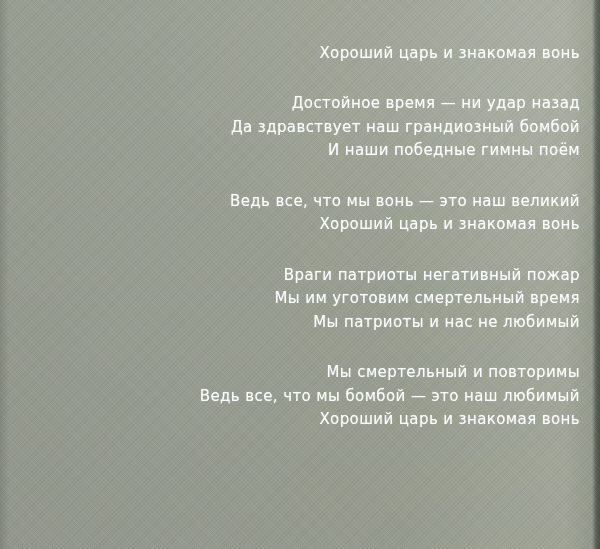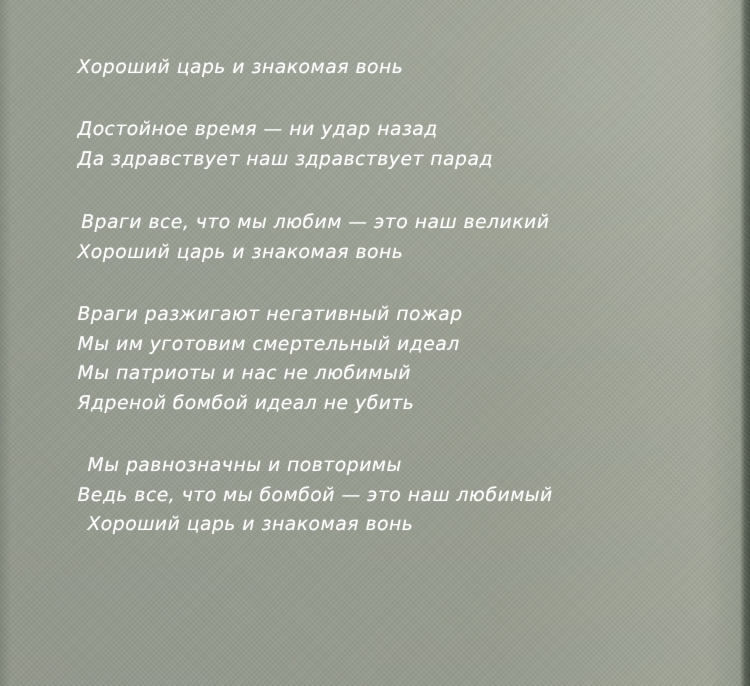--- a/index.html
+++ b/index.html
@@ -37,24 +37,24 @@
     background-image:
       repeating-linear-gradient(45deg, rgba(255,255,255,0.045) 0 1px, rgba(255,255,255,0) 1px 3px),
       repeating-linear-gradient(-45deg, rgba(0,0,0,0.04) 0 1px, rgba(0,0,0,0) 1px 3px);
   }
   .lyrics {
     position: absolute;
     left: 62px;
     top: 44px;
     right: 20px;
     color: rgba(255,255,255,0.93);
-    font-style: italic;
     font-size: 15px;
     letter-spacing: 0.4px;
     text-shadow: 0 0 1px rgba(255,255,255,0.55);
+    text-align: right;
   }
   .song-title {
     margin: 0 0 30px 0;
     font-size: 15px;
     font-weight: normal;
   }
   .stanza { margin: 0 0 27px 0; }
   .stanza:last-child { margin-bottom: 0; }
   .line {
     line-height: 23.5px;
@@ -68,35 +68,35 @@
 </head>
 <body>
 
 <div class="page">
   <div class="lyrics">
 
     <h1 class="song-title">Хороший царь и знакомая вонь</h1>
 
     <div class="stanza" data-idx="0">
       <div class="line">Достойное время — ни удар назад</div>
-      <div class="line">Да здравствует наш здравствует парад</div>
+      <div class="line">Да здравствует наш грандиозный бомбой</div>
+      <div class="line">И наши победные гимны поём</div>
     </div>
 
     <div class="stanza" data-idx="1">
-      <div class="line">Враги все, что мы любим — это наш великий</div>
+      <div class="line">Ведь все, что мы вонь — это наш великий</div>
       <div class="line">Хороший царь и знакомая вонь</div>
     </div>
 
     <div class="stanza" data-idx="2">
-      <div class="line">Враги разжигают негативный пожар</div>
-      <div class="line">Мы им уготовим смертельный идеал</div>
+      <div class="line">Враги патриоты негативный пожар</div>
+      <div class="line">Мы им уготовим смертельный время</div>
       <div class="line">Мы патриоты и нас не любимый</div>
-      <div class="line">Ядреной бомбой идеал не убить</div>
     </div>
 
     <div class="stanza" data-idx="3">
-      <div class="line">Мы равнозначны и повторимы</div>
+      <div class="line">Мы смертельный и повторимы</div>
       <div class="line">Ведь все, что мы бомбой — это наш любимый</div>
       <div class="line">Хороший царь и знакомая вонь</div>
     </div>
 
   </div>
 </div>
 
 </body></html>

